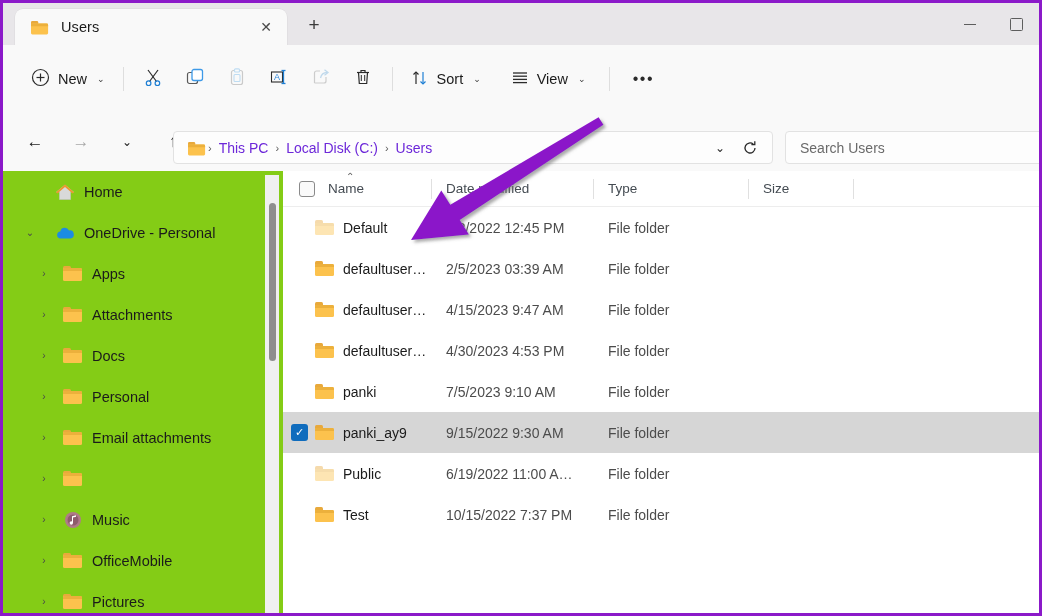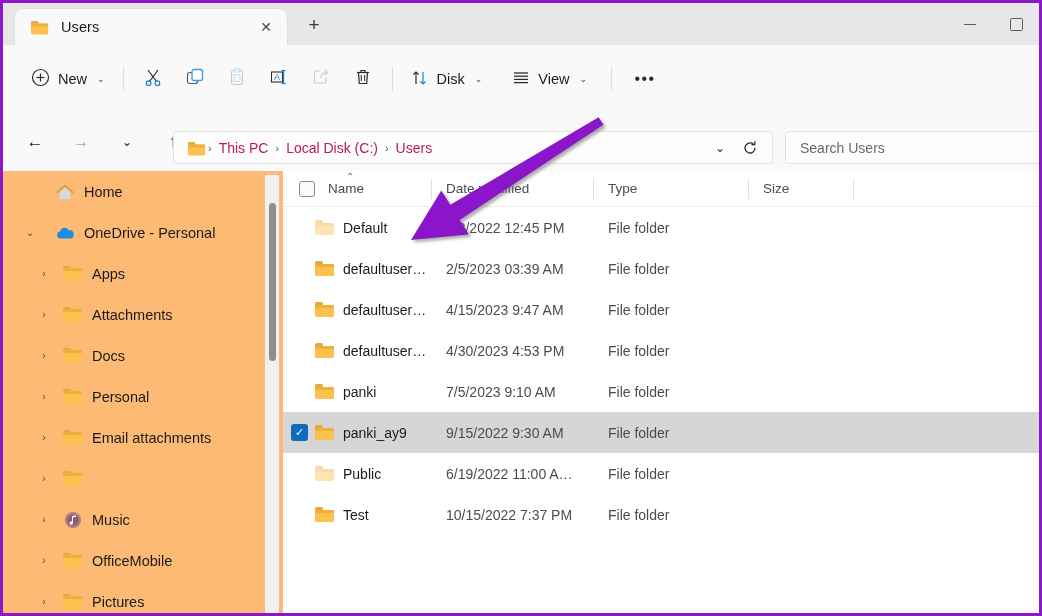--- a/index.html
+++ b/index.html
@@ -105,42 +105,42 @@
     position: absolute; left: 170px; top: 128px;
     width: 600px; height: 33px;
     background: #fdfdfd;
     border: 1px solid #e2e2e2;
     border-radius: 4px;
     display: flex; align-items: center;
     padding: 0 8px;
   }
   .crumb-folder { width: 17px; height: 14px; position: relative; margin-left: 6px; }
   .crumb {
-    font-size: 14px; color: #be185d;
+    font-size: 14px; color: #6d28d9;
     padding: 2px 4px; border-radius: 3px;
   }
   .crumb-sep { font-size: 11px; color: #5a5a5a; margin: 0 3px; }
   .bc-right { margin-left: auto; display: flex; align-items: center; gap: 2px; }
   .bc-ico { width: 28px; height: 26px; display: flex; align-items: center; justify-content: center; color: #2b2b2b; }
   #searchbox {
     position: absolute; left: 782px; top: 128px;
     width: 262px; height: 33px;
     background: #fdfdfd;
     border: 1px solid #e2e2e2;
     border-radius: 4px;
     display: flex; align-items: center;
     padding-left: 14px;
   }
   .search-ph { font-size: 14px; color: #6a6a6a; }
 
   
   #sidebar {
     position: absolute; left: 0; top: 168px;
     width: 280px; height: 445px;
-    background: #fdba74;
+    background: #84cc16;
     overflow: hidden;
   }
   .nav-item {
     height: 41px; display: flex; align-items: center;
     padding-left: 10px; border-radius: 4px;
     margin: 0 6px;
   }
   .expander {
     width: 22px; height: 22px;
     display: flex; align-items: center; justify-content: center;
@@ -369,21 +369,21 @@
 
     <div class="cmd-btn">
       <span>
         <svg width="18" height="18" viewBox="0 0 18 18">
           <line x1="5" y1="15" x2="5" y2="3" stroke="#2b2b2b" stroke-width="1.2"></line>
           <path d="M2.5 5.5 L5 3 L7.5 5.5" fill="none" stroke="#2b2b2b" stroke-width="1.2"></path>
           <line x1="12" y1="3" x2="12" y2="15" stroke="#1e7fd4" stroke-width="1.2"></line>
           <path d="M9.5 12.5 L12 15 L14.5 12.5" fill="none" stroke="#1e7fd4" stroke-width="1.2"></path>
         </svg>
       </span>
-      <span>Disk</span>
+      <span>Sort</span>
       <span class="chev">⌄</span>
     </div>
 
     <div class="cmd-btn" style="margin-left:10px">
       <span>
         <svg width="18" height="18" viewBox="0 0 18 18">
           <line x1="2" y1="4" x2="16" y2="4" stroke="#2b2b2b" stroke-width="1.3"></line>
           <line x1="2" y1="7.2" x2="16" y2="7.2" stroke="#2b2b2b" stroke-width="1.3"></line>
           <line x1="2" y1="10.4" x2="16" y2="10.4" stroke="#2b2b2b" stroke-width="1.3"></line>
           <line x1="2" y1="13.6" x2="16" y2="13.6" stroke="#2b2b2b" stroke-width="1.3"></line>

